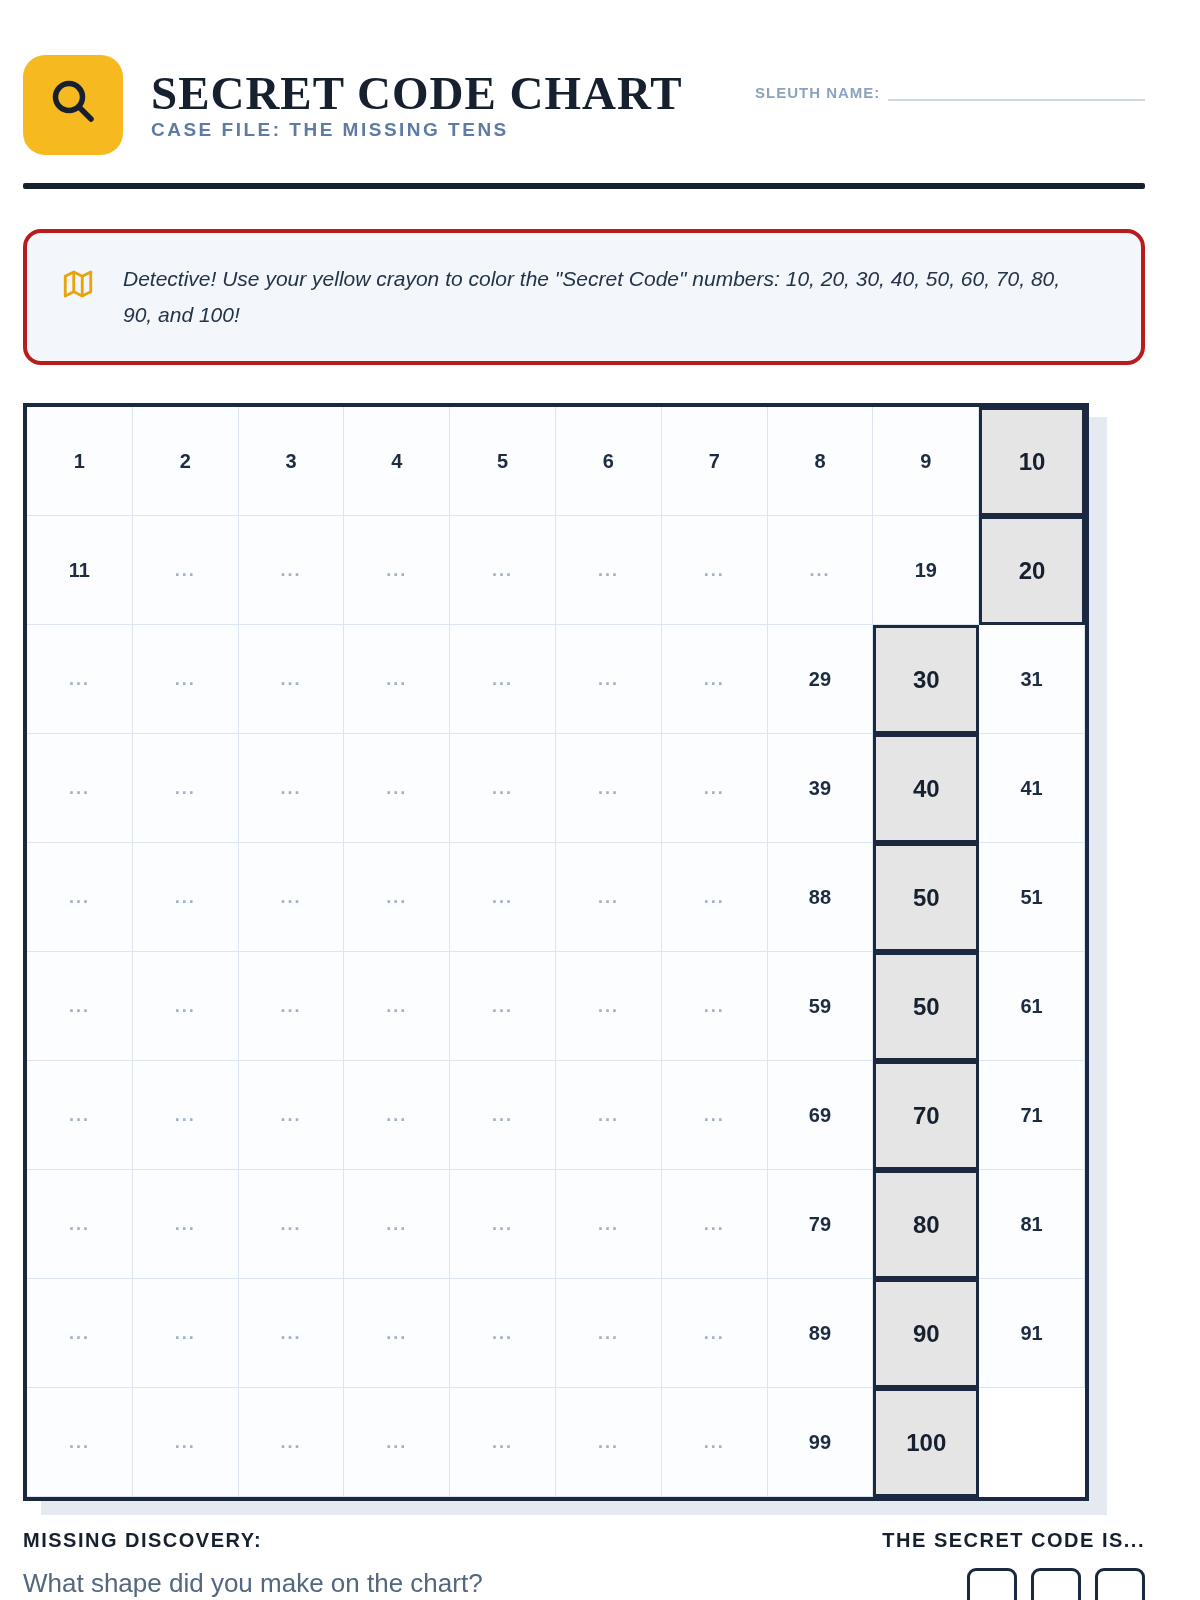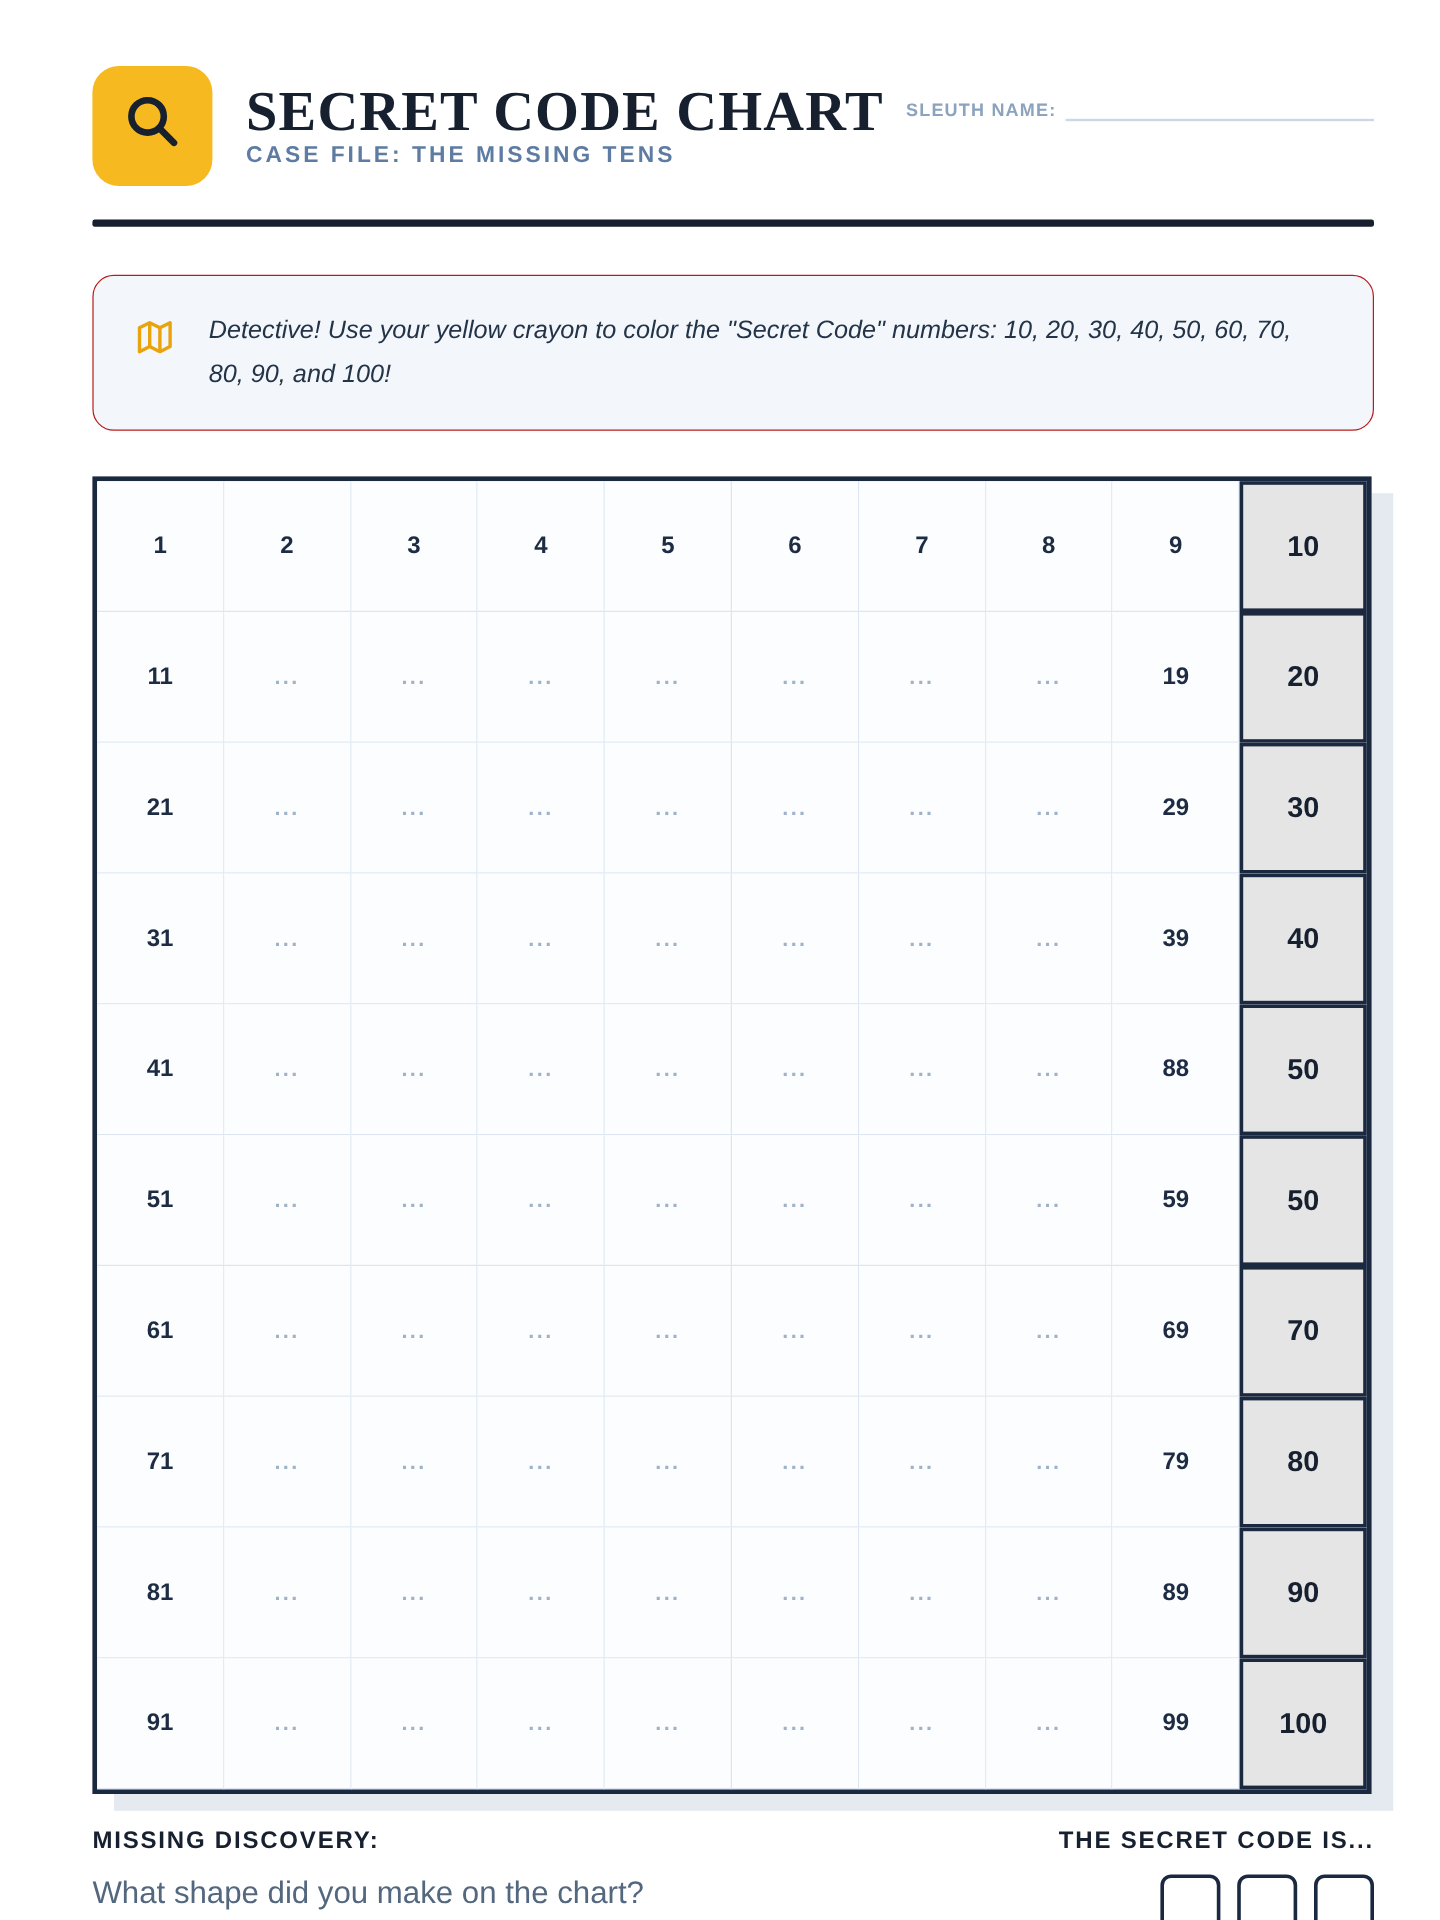--- a/index.html
+++ b/index.html
@@ -1,19 +1,19 @@
 <!DOCTYPE html>
 <html><head>
 <meta charset="utf-8">
 <style>
   * { margin: 0; padding: 0; box-sizing: border-box; }
   html, body { width: 1200px; height: 1600px; overflow: hidden; background: #ffffff; }
   body { font-family: "Liberation Sans", sans-serif; color: #1b2940; }
 
-  .page { width: 1200px; height: 1600px; padding: 55px 55px 0 77px; overflow: hidden; }
+  .page { width: 1200px; height: 1600px; padding: 55px 55px 0 23px; overflow: hidden; }
 
   
   .header { display: flex; align-items: center; }
   .logo-badge {
     width: 100px; height: 100px; background: #f6b91f; border-radius: 22px;
     display: flex; align-items: center; justify-content: center; flex-shrink: 0;
   }
   .header-text { margin-left: 28px; flex: 1; }
   .page-title {
     font-family: "Liberation Serif", serif; font-weight: bold;
@@ -24,21 +24,21 @@
     color: #5e7ca3;
   }
   .sleuth { display: flex; align-items: flex-end; padding-bottom: 26px; width: 390px; }
   .sleuth-label { font-size: 15px; font-weight: bold; letter-spacing: 1px; color: #8ba3bd; white-space: nowrap; }
   .sleuth-line { flex: 1; border-bottom: 2px solid #ccd8e4; margin-left: 8px; height: 18px; }
 
   .divider { margin-top: 28px; height: 6px; background: #16202f; border-radius: 2px; }
 
   
   .instruction {
-    margin-top: 40px; background: #f3f6fa; border: 1px solid #b91c1c; border-radius: 18px;
+    margin-top: 40px; background: #f3f6fa; border: 4px solid #b91c1c; border-radius: 18px;
     padding: 28px 34px; display: flex; align-items: flex-start;
   }
   .map-icon { flex-shrink: 0; margin-top: 6px; }
   .instruction-text {
     margin-left: 28px; font-size: 21px; font-style: italic; font-weight: 500;
     color: #233449; line-height: 1.72; max-width: 960px;
   }
 
   
   .grid-wrap { margin-top: 38px; }
@@ -120,21 +120,20 @@
         <div class="cell">11</div>
         <div class="cell dots">...</div>
         <div class="cell dots">...</div>
         <div class="cell dots">...</div>
         <div class="cell dots">...</div>
         <div class="cell dots">...</div>
         <div class="cell dots">...</div>
         <div class="cell dots">...</div>
         <div class="cell">19</div>
         <div class="cell tens">20</div>
-        <div class="cell">21</div>
         <div class="cell dots">...</div>
         <div class="cell dots">...</div>
         <div class="cell dots">...</div>
         <div class="cell dots">...</div>
         <div class="cell dots">...</div>
         <div class="cell dots">...</div>
         <div class="cell dots">...</div>
         <div class="cell">29</div>
         <div class="cell tens">30</div>
         <div class="cell">31</div>

